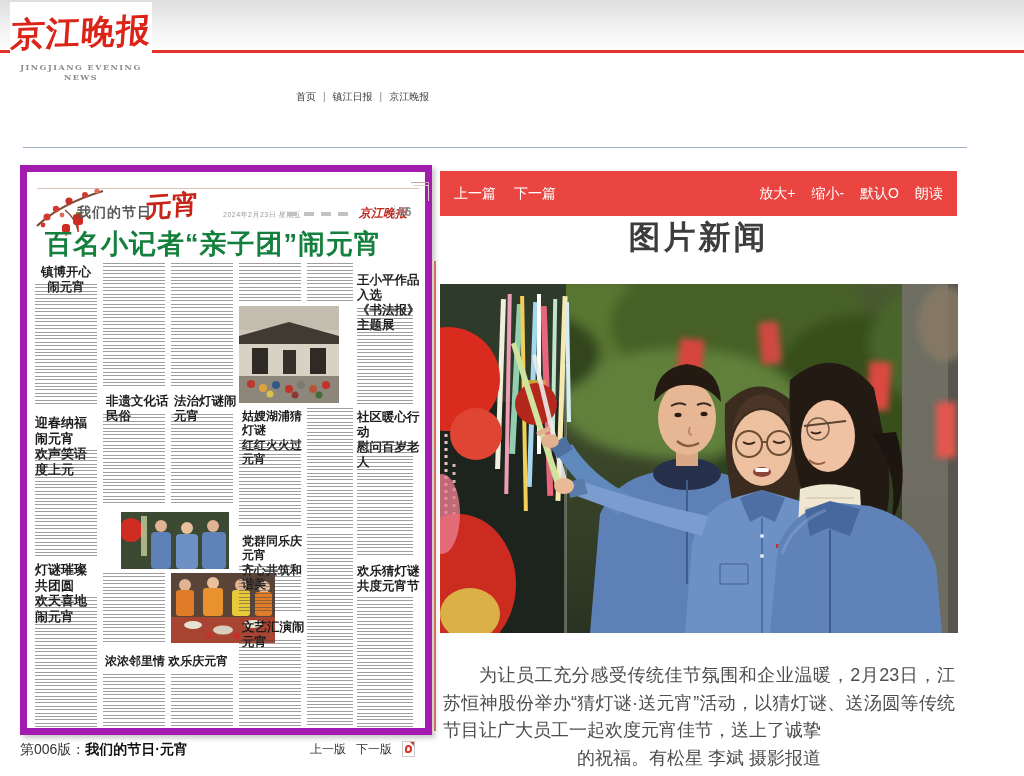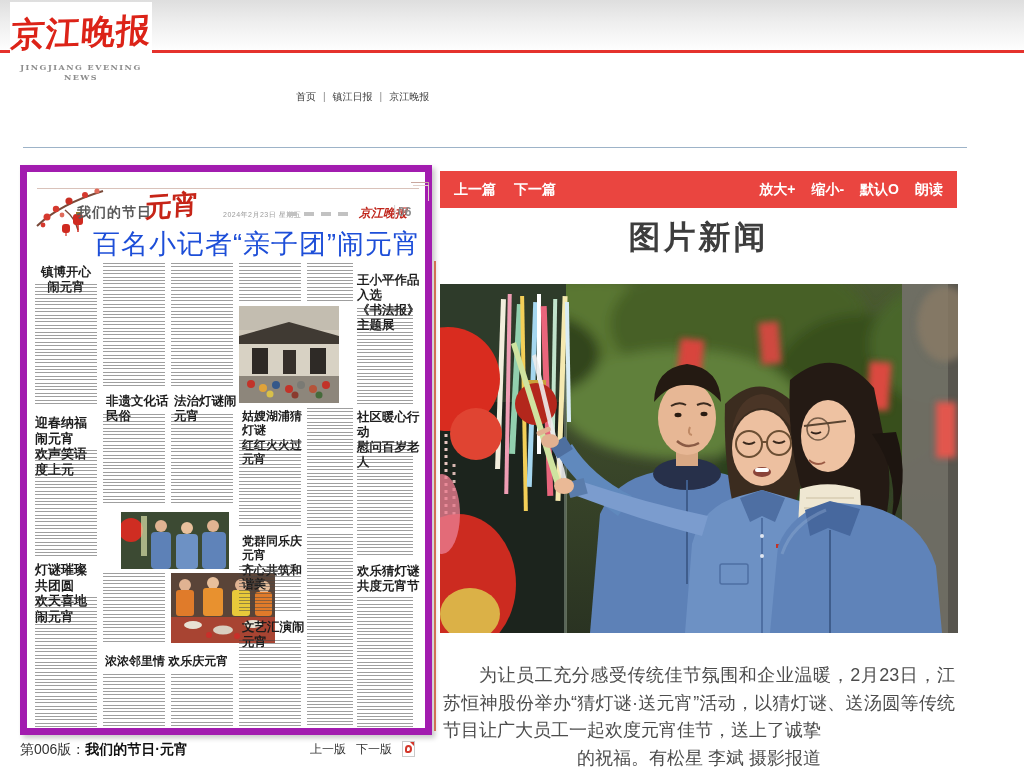--- a/index.html
+++ b/index.html
@@ -25,29 +25,29 @@
   .frame-top{left:10px;top:16px;width:382px;height:1px;background:#d9c2ba}
   .frame-corner{left:384px;top:10px;width:18px;height:18px;border-top:1px solid #c9a79f;border-right:1px solid #c9a79f}
   .frame-corner i{position:absolute;left:2px;top:2px;width:16px;height:16px;border-top:1px solid #e2cfc9;border-right:1px solid #e2cfc9;display:block}
   .banner-label{left:50px;top:32px;font-size:14px;font-weight:700;color:#5a5a5a;letter-spacing:1px}
   .banner-accent{left:118px;top:16px;font-family:"DejaVu Serif","Liberation Serif",serif;font-size:27px;font-weight:900;color:#c62417;transform:rotate(-4deg) skewX(-6deg)}
   .date-line{left:196px;top:38px;font-size:7px;color:#9a9a9a;letter-spacing:.5px}
   .meta-dash{top:40px;width:10px;height:4px;background:#c2c2c2}
   .mast-mini{left:332px;top:33px;font-size:12px;font-weight:900;color:#c0261c;font-style:italic}
   .mast-sep{left:365px;top:33px;font-size:11px;color:#c9c9c9}
   .mast-no{left:371px;top:33px;font-size:12px;font-weight:700;color:#8a8a8a}
-  .np-headline{left:18px;top:54px;width:376px;text-align:right;font-size:27px;font-weight:400;color:#1d4ed8;letter-spacing:1px}
+  .np-headline{left:18px;top:54px;width:376px;text-align:left;font-size:27px;font-weight:700;color:#15803d;letter-spacing:1px}
   .sim{background:repeating-linear-gradient(180deg,rgba(70,70,70,.52) 0 1px,transparent 1px 3.4px)}
   .np-head{font-weight:700;color:#1d1d1d;line-height:1.2;white-space:pre-line}
   .np-vline{left:407px;top:89px;width:2px;height:470px;background:#cf5a3c;opacity:.85}
   .np-photo{overflow:hidden}
   .np-photo svg{display:block;width:100%;height:100%}
 
   
-  .toolbar{left:440px;top:171px;width:517px;height:37px;background:#ea4540;display:flex;align-items:center;padding:0 14px;color:#fff;font-size:14px;font-weight:700}
+  .toolbar{left:440px;top:171px;width:517px;height:45px;background:#ea4540;display:flex;align-items:center;padding:0 14px;color:#fff;font-size:14px;font-weight:400}
   .tb-btn{cursor:pointer;margin-right:18px;white-space:nowrap}
   .tb-right{margin-left:auto;display:flex}
   .tb-right .tb-btn{margin-right:0;margin-left:16px}
   .article-title{left:440px;top:216px;width:517px;text-align:center;font-size:32px;font-weight:700;color:#3d3d3d;letter-spacing:3px}
   .main-photo{left:440px;top:284px;width:518px;height:349px;overflow:hidden}
   .main-photo svg{display:block;width:518px;height:349px}
   .caption{left:443px;top:662px;width:512px;font-size:18px;line-height:27.5px;color:#4d4d4d}
   .caption .cap-body{text-indent:2em;text-align:justify}
   .caption .cap-credit{text-align:center}
 

